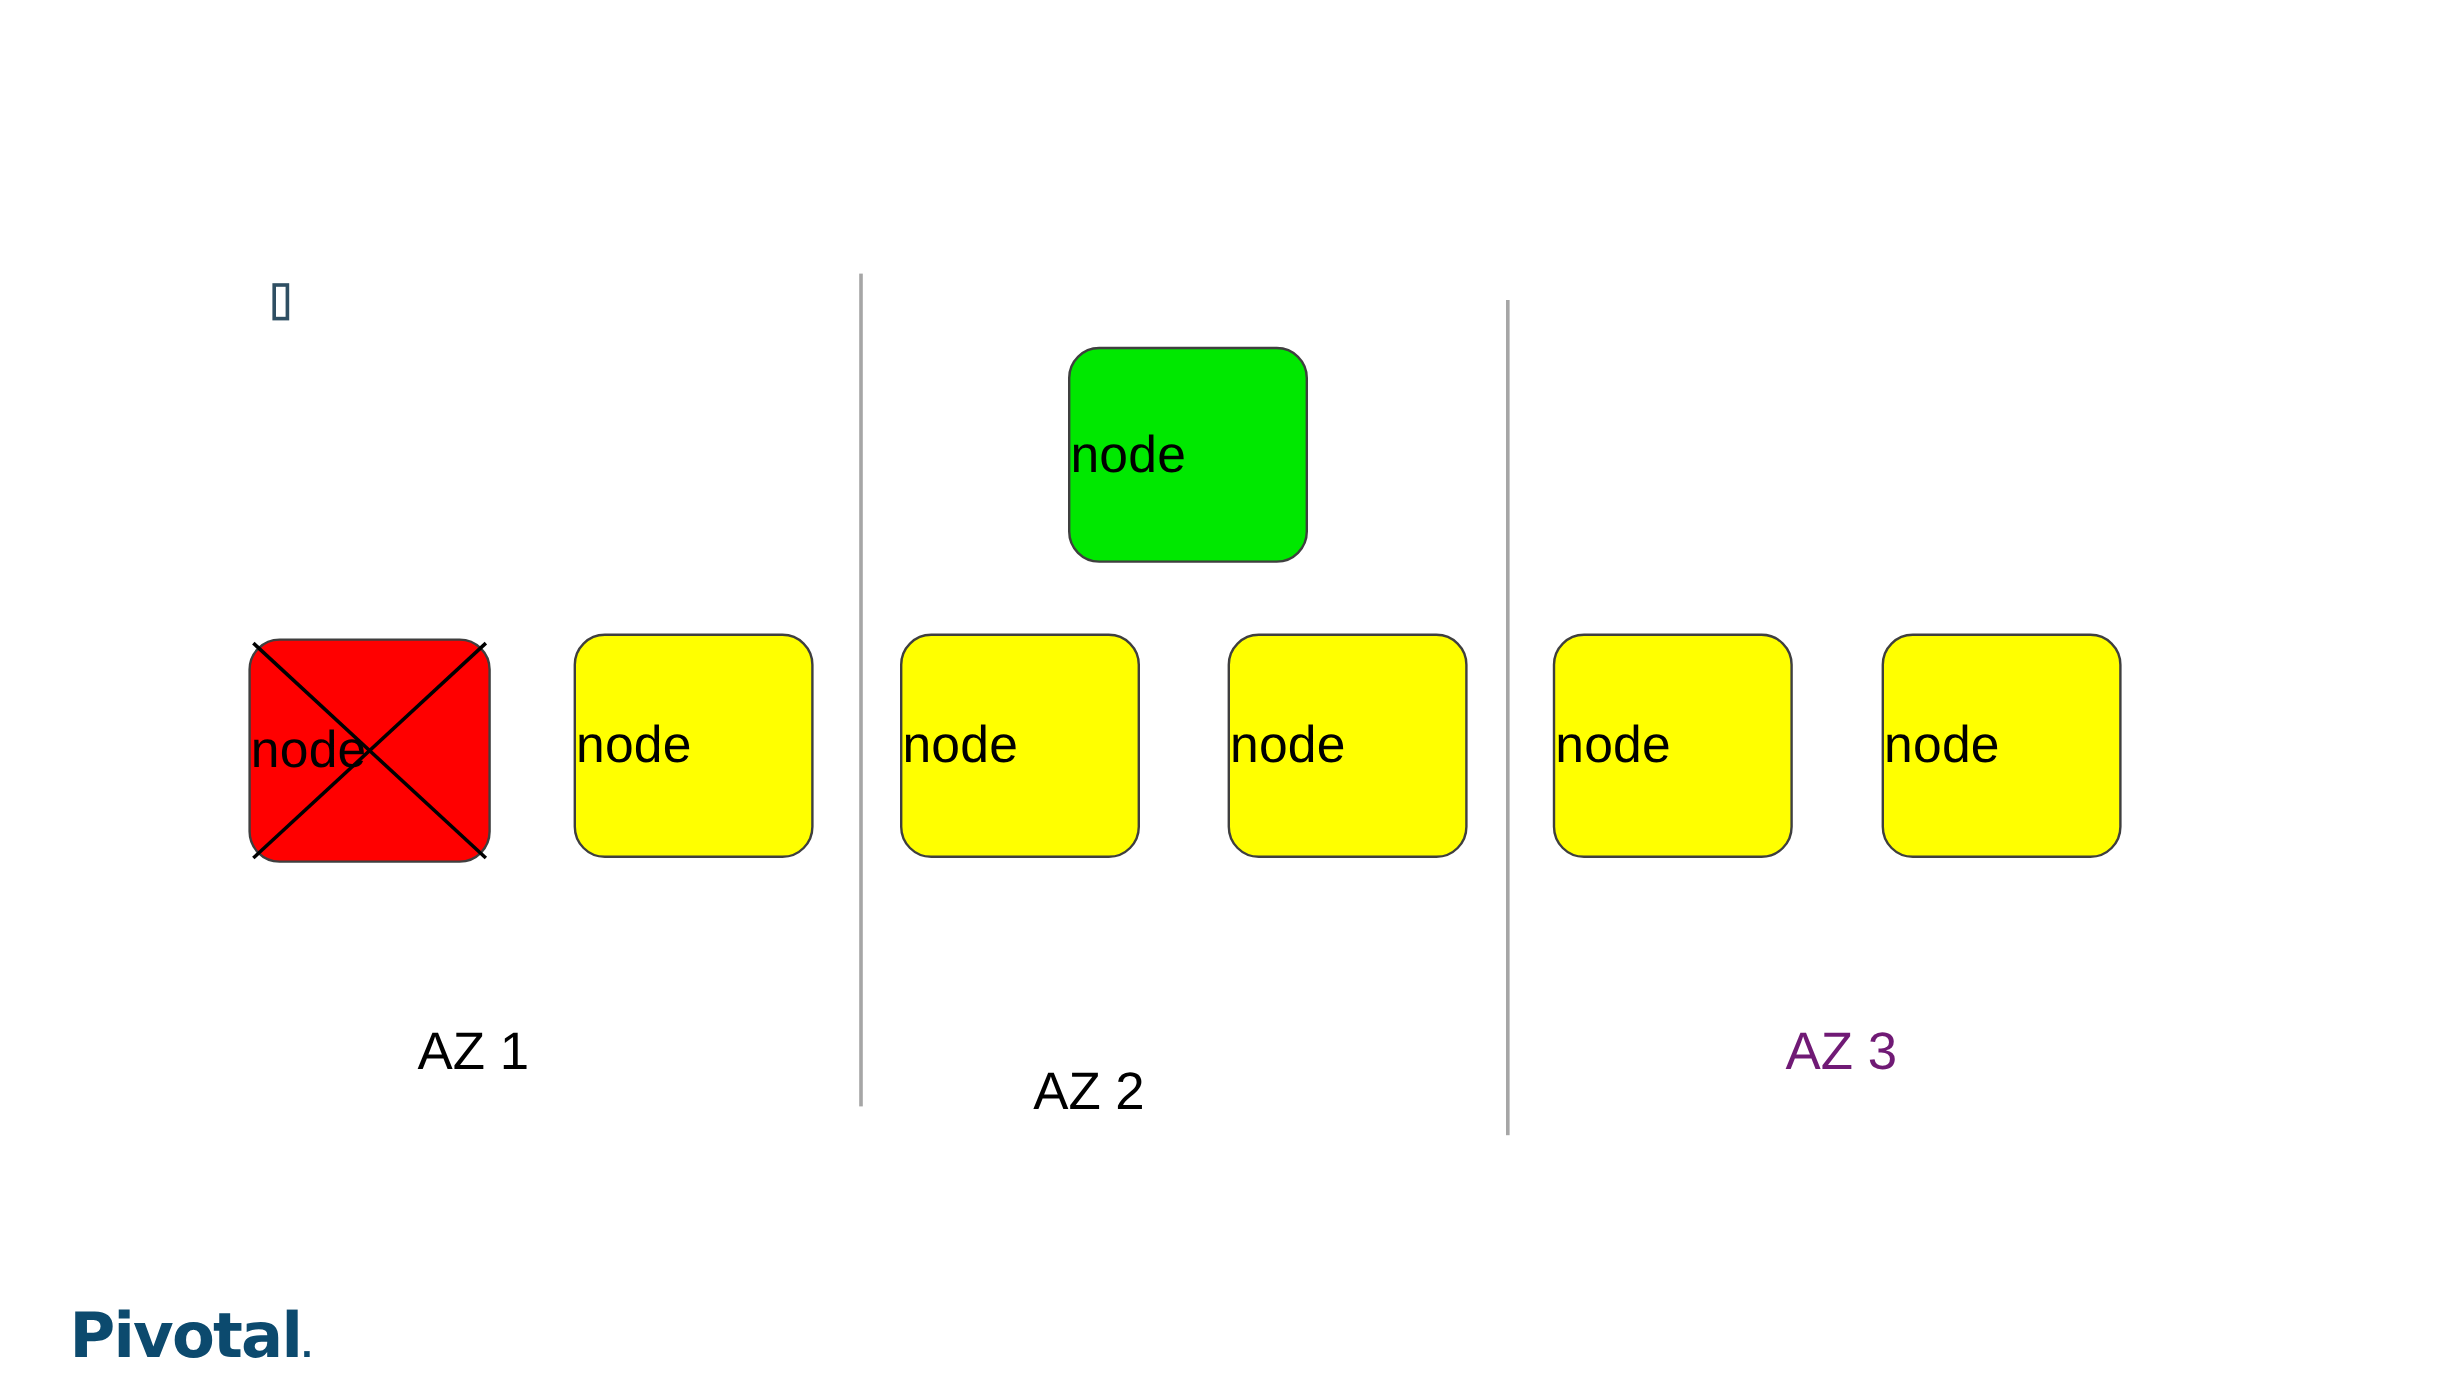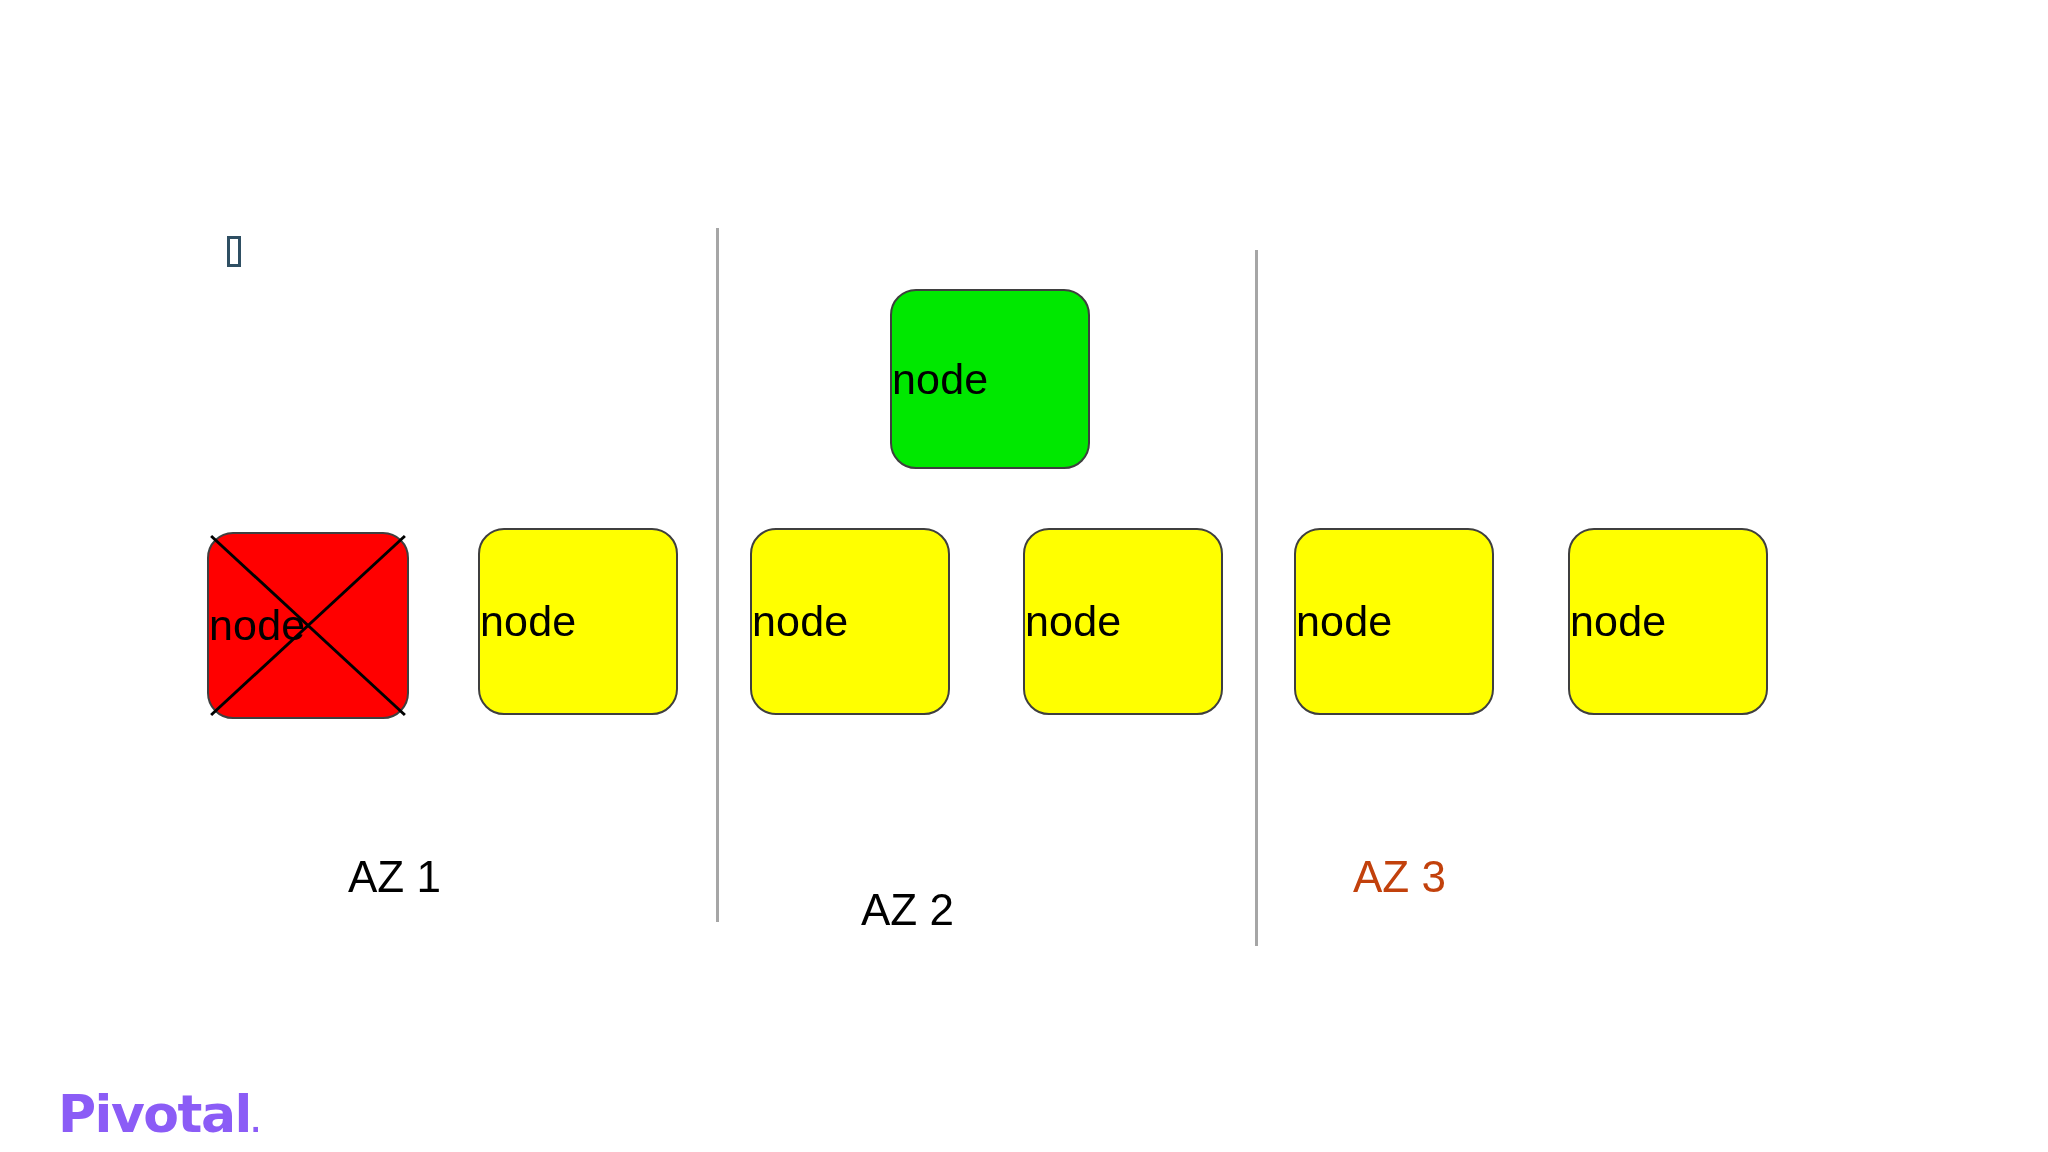--- a/index.html
+++ b/index.html
@@ -73,21 +73,21 @@
   .tofu-glyph {
     position: absolute;
     box-sizing: border-box;
     border: 3px solid #2f4f63;
     background: #ffffff;
   }
 
   
   .brand {
     position: absolute;
-    color: #8b5cf6;
+    color: #0c4a6e;
     font-family: "DejaVu Sans", sans-serif;
     font-size: 52px;
     font-weight: bold;
     letter-spacing: -1.5px;
     line-height: 1;
     white-space: nowrap;
   }
   .brand .brand-dot {
     font-size: 26px;
     vertical-align: baseline;
@@ -131,21 +131,21 @@
         </div>
         <div class="az-label" style="left: 861px; top: 888px; color: rgb(0, 0, 0);">AZ 2</div>
       </div>
       <div>
         <div class="node node-yellow" style="left: 1294px; top: 528px; width: 200px; height: 187px; background: rgb(255, 255, 0); border-color: rgb(63, 63, 63);">
           <span class="node-label">node</span>
         </div>
         <div class="node node-yellow" style="left: 1568px; top: 528px; width: 200px; height: 187px; background: rgb(255, 255, 0); border-color: rgb(63, 63, 63);">
           <span class="node-label">node</span>
         </div>
-        <div class="az-label" style="left: 1353px; top: 855px; color: #c2410c;">AZ 3</div>
+        <div class="az-label" style="left: 1488px; top: 855px; color: #701a75;">AZ 3</div>
       </div>
     </div>
 
   <div class="brand" style="left:58px; top:1088px;">
     <span>Pivotal</span><span class="brand-dot">.</span>
   </div>
 
 </div>
 
 </body></html>

